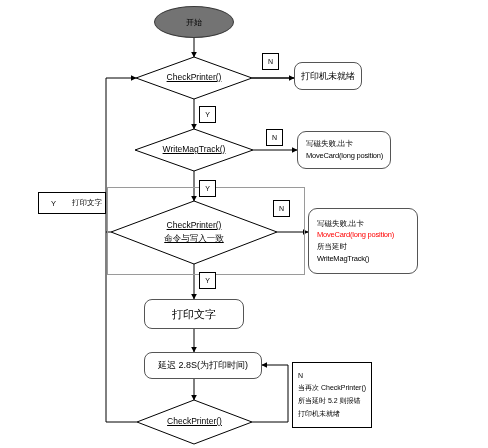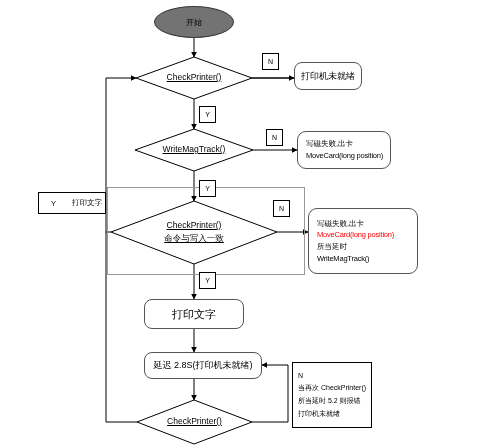--- a/index.html
+++ b/index.html
@@ -200,21 +200,21 @@
     <span class="line mono red">MoveCard(long position)</span>
     <span class="line">所当延时</span>
     <span class="line mono">WriteMagTrack()</span>
   </div>
 
   <div class="node process big" style="left:144px; top:299px; width:100px; height:30px;">
     <span>打印文字</span>
   </div>
 
   <div class="node process" style="left:144px; top:352px; width:118px; height:27px;">
-    <span>延迟 2.8S(打印机未就绪)</span>
+    <span>延迟 2.8S(为打印时间)</span>
   </div>
 
   <div class="node side-label" style="left:38px; top:192px; width:68px; height:22px;">
     <span>Y</span>
     <span>打印文字</span>
   </div>
 
   <div class="node rect-note" style="left:292px; top:362px; width:80px; height:66px;">
     <span class="line">N</span>
     <span class="line">当再次 CheckPrinter()</span>

